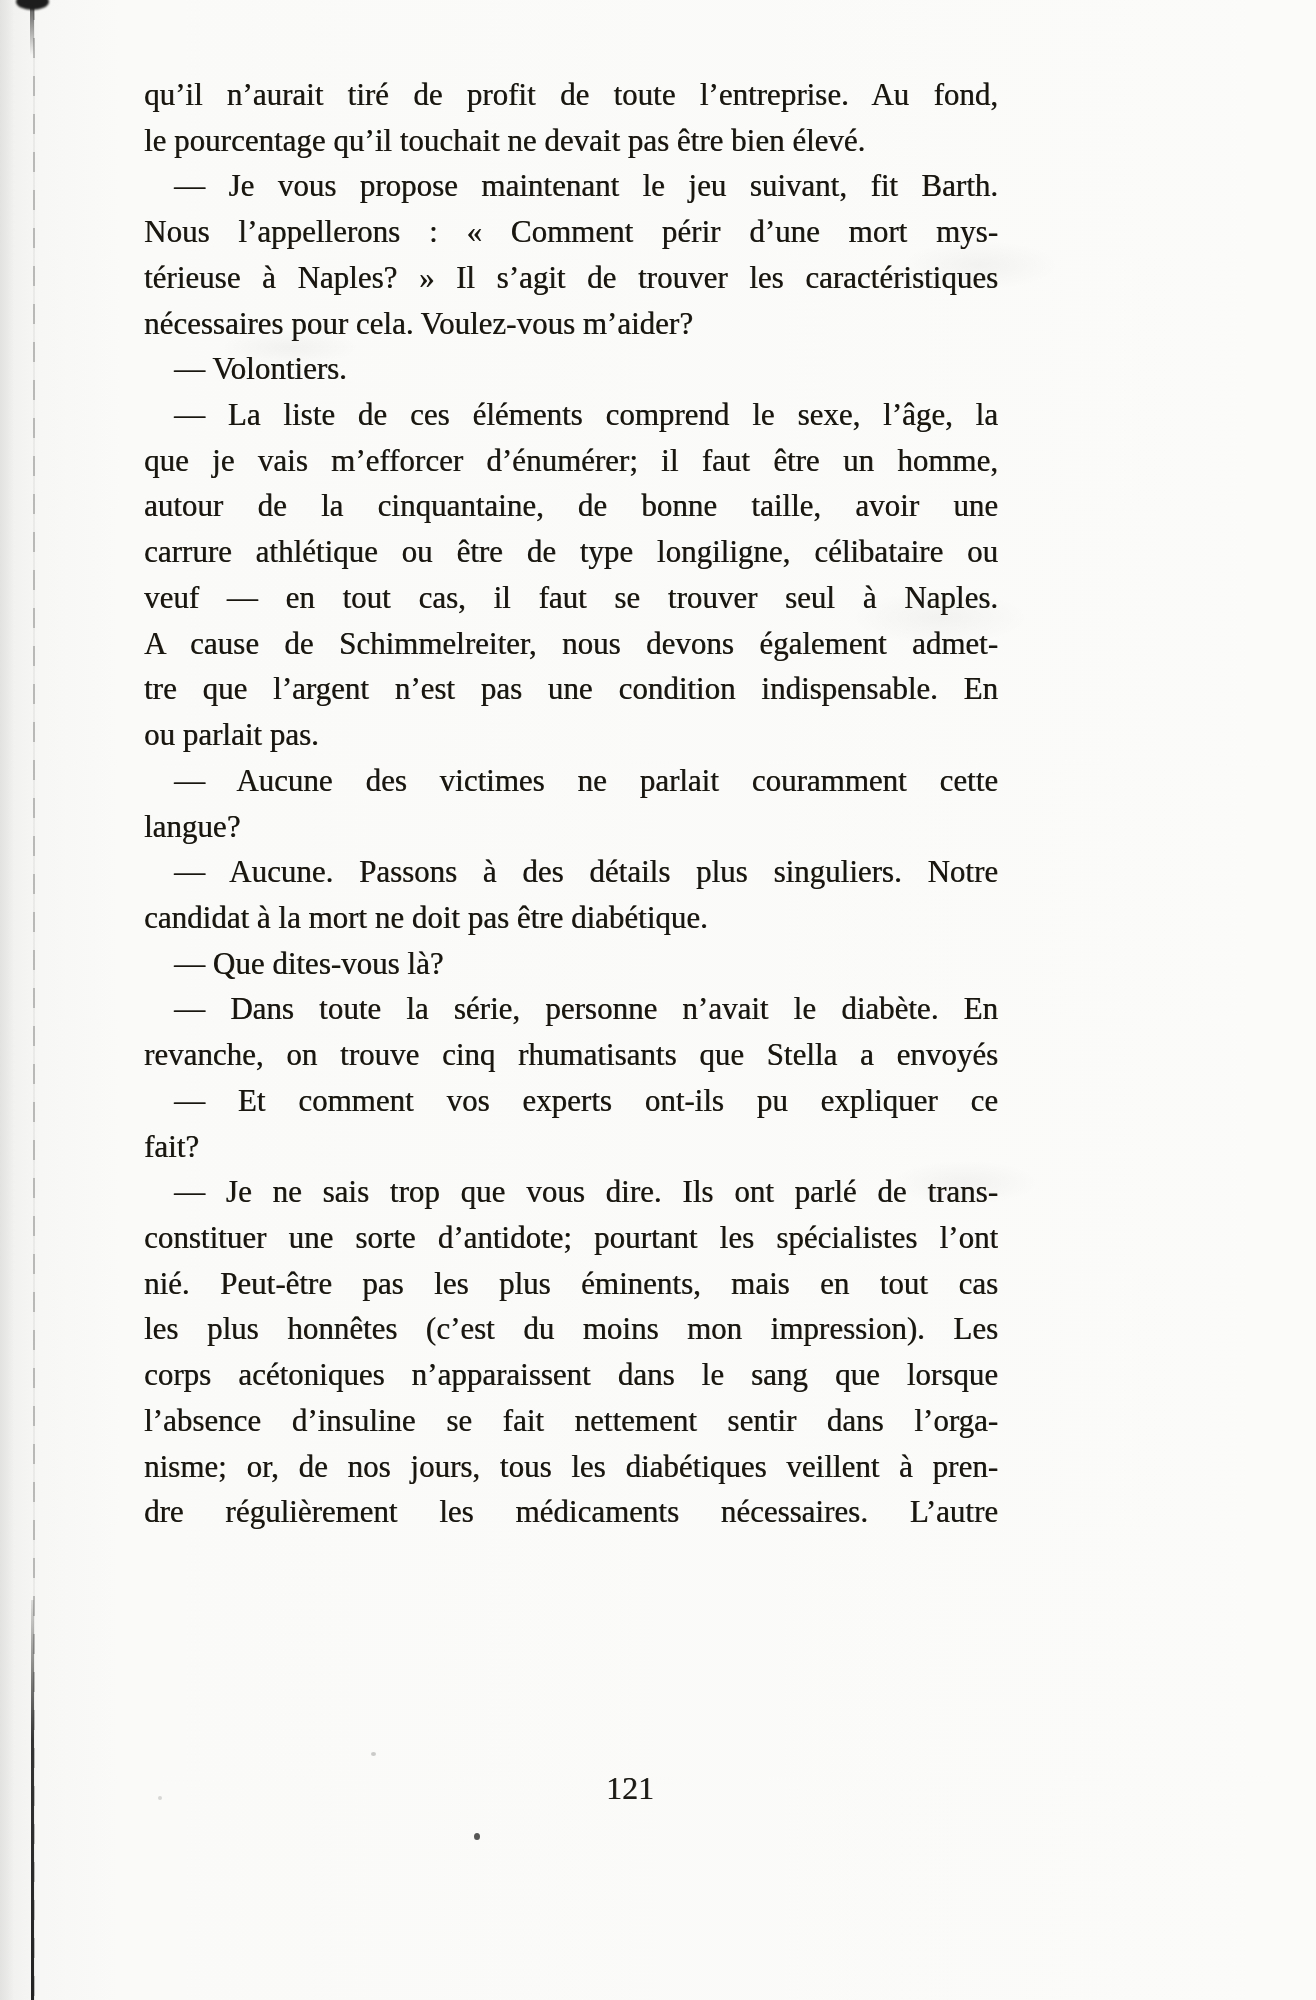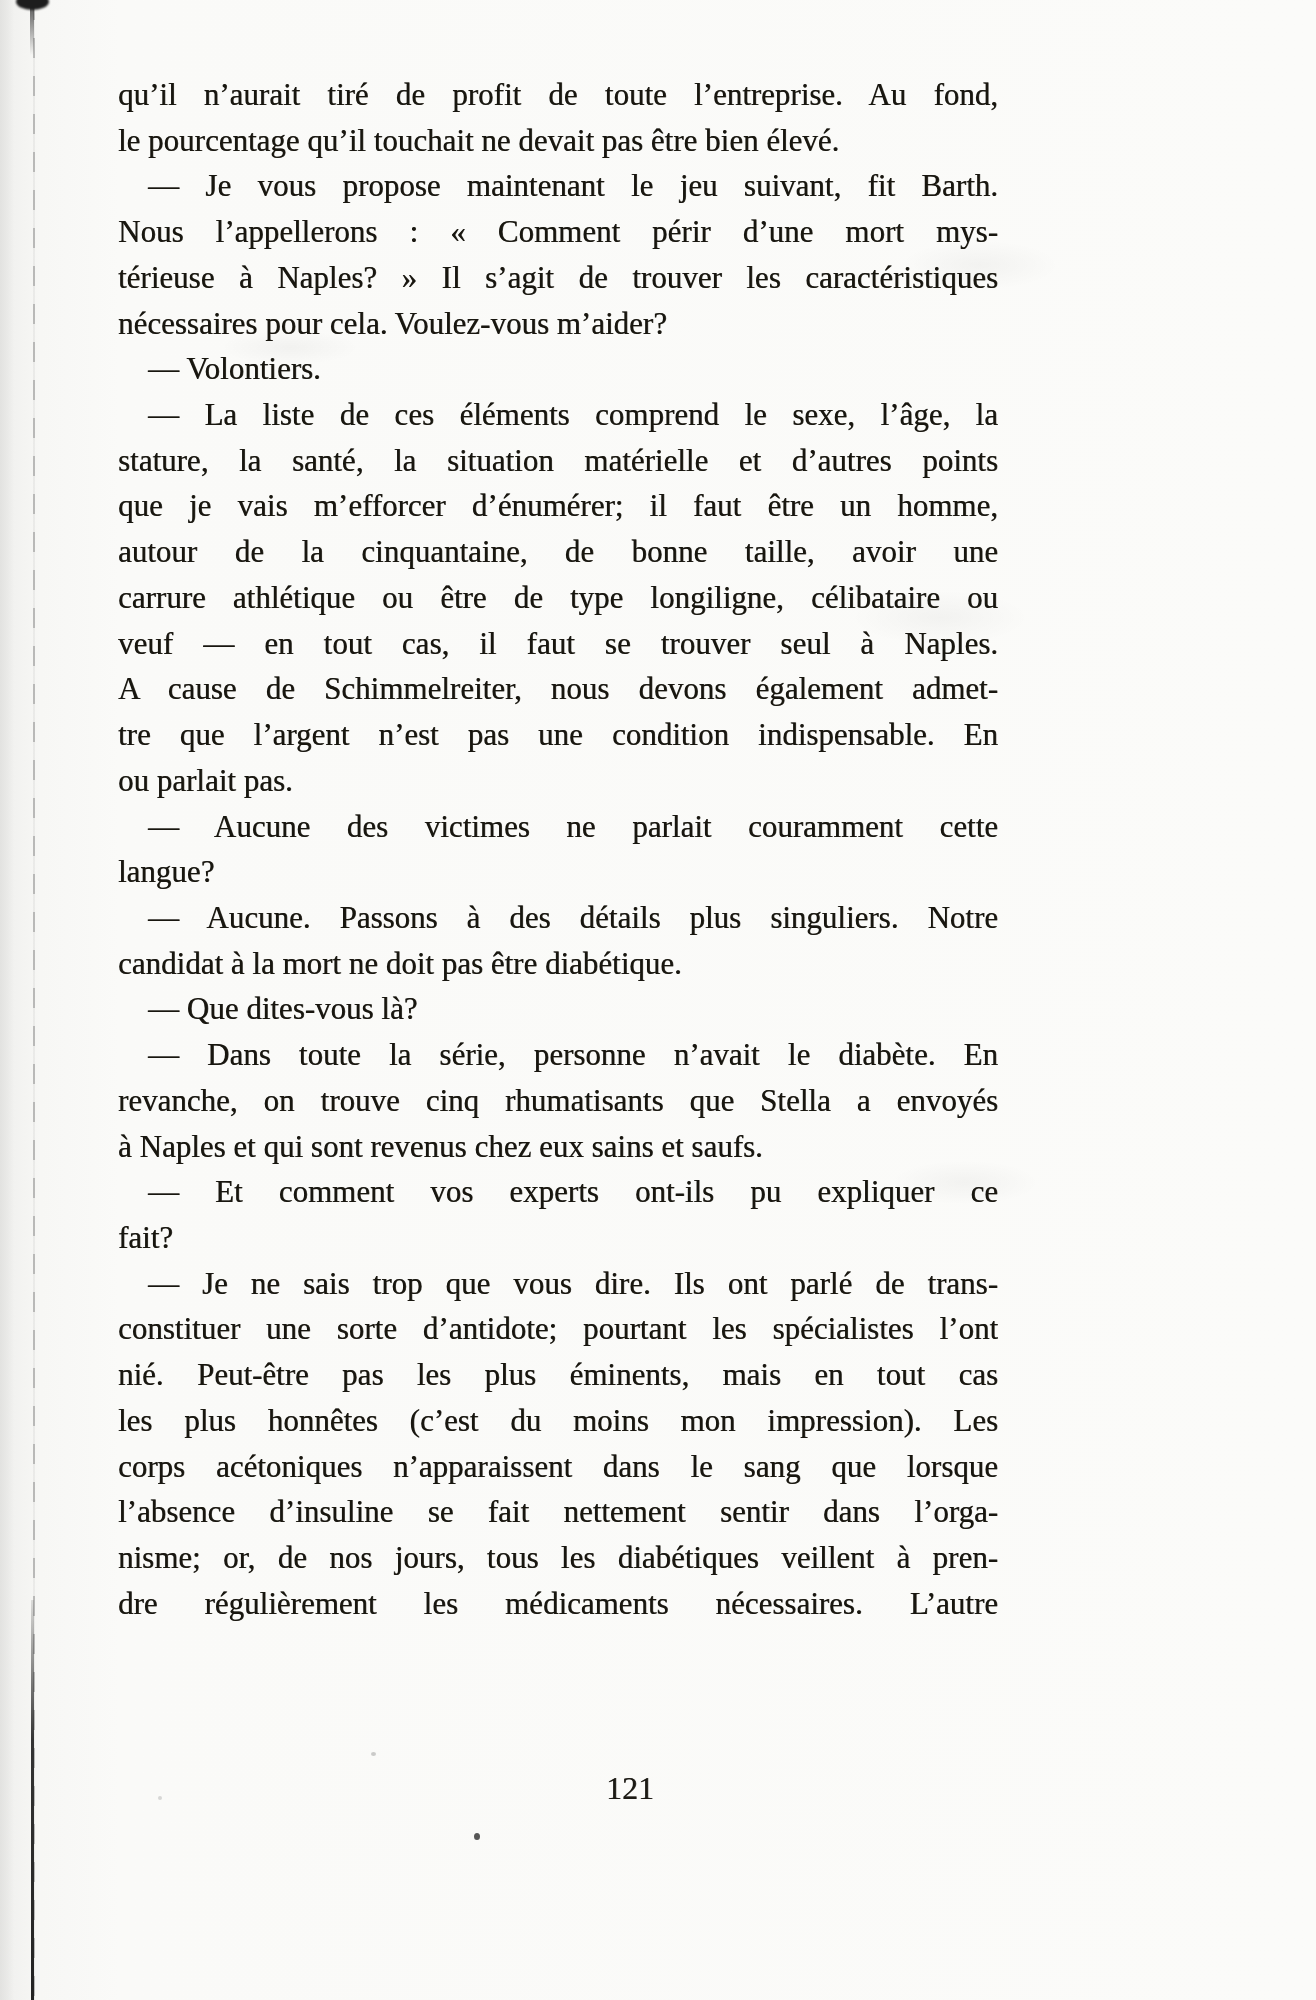--- a/index.html
+++ b/index.html
@@ -33,20 +33,21 @@
   }
   .text-block{
     position:absolute;left:118px;top:72px;width:880px;
     font-size:31px;color:#18160f;
     text-shadow:0.5px 0 0 rgba(24,22,15,0.75);
   }
   .line{
     height:45.72px;line-height:45.72px;overflow:hidden;
     text-align:justify;text-align-last:justify;
     white-space:normal;
+    margin-left:26px;
   }
   .line.indent{text-indent:30px;}
   .line.last{text-align:center;text-align-last:left;}
   .page-number{
     position:absolute;left:606px;top:1768px;
     font-size:32px;line-height:40px;color:#1c1a14;
     text-shadow:0.5px 0 0 rgba(24,22,15,0.7);
   }
   .speck{position:absolute;border-radius:50%;background:#3a3a3a;}
   .speck.s1{left:474px;top:1833px;width:6px;height:7px;opacity:0.85;}
@@ -76,36 +77,34 @@
   <div class="text-block">
 
   <div class="line">qu’il n’aurait tiré de profit de toute l’entreprise. Au fond,</div>
       <div class="line last">le pourcentage qu’il touchait ne devait pas être bien élevé.</div>
       <div class="line indent">— Je vous propose maintenant le jeu suivant, fit Barth.</div>
       <div class="line">Nous l’appellerons : « Comment périr d’une mort mys-</div>
       <div class="line">térieuse à Naples? » Il s’agit de trouver les caractéristiques</div>
       <div class="line last">nécessaires pour cela. Voulez-vous m’aider?</div>
       <div class="line indent last">— Volontiers.</div>
       <div class="line indent">— La liste de ces éléments comprend le sexe, l’âge, la</div>
-      <div class="line">stature, la santé, la situation matérielle et d’autres points</div>
       <div class="line">que je vais m’efforcer d’énumérer; il faut être un homme,</div>
       <div class="line">autour de la cinquantaine, de bonne taille, avoir une</div>
       <div class="line">carrure athlétique ou être de type longiligne, célibataire ou</div>
       <div class="line">veuf — en tout cas, il faut se trouver seul à Naples.</div>
       <div class="line">A cause de Schimmelreiter, nous devons également admet-</div>
       <div class="line">tre que l’argent n’est pas une condition indispensable. En</div>
       <div class="line last">ou parlait pas.</div>
       <div class="line indent">— Aucune des victimes ne parlait couramment cette</div>
       <div class="line last">langue?</div>
       <div class="line indent">— Aucune. Passons à des détails plus singuliers. Notre</div>
       <div class="line last">candidat à la mort ne doit pas être diabétique.</div>
       <div class="line indent last">— Que dites-vous là?</div>
       <div class="line indent">— Dans toute la série, personne n’avait le diabète. En</div>
       <div class="line">revanche, on trouve cinq rhumatisants que Stella a envoyés</div>
-      <div class="line last">à Naples et qui sont revenus chez eux sains et saufs.</div>
       <div class="line indent">— Et comment vos experts ont-ils pu expliquer ce</div>
       <div class="line last">fait?</div>
       <div class="line indent">— Je ne sais trop que vous dire. Ils ont parlé de trans-</div>
       <div class="line">constituer une sorte d’antidote; pourtant les spécialistes l’ont</div>
       <div class="line">nié. Peut-être pas les plus éminents, mais en tout cas</div>
       <div class="line">les plus honnêtes (c’est du moins mon impression). Les</div>
       <div class="line">corps acétoniques n’apparaissent dans le sang que lorsque</div>
       <div class="line">l’absence d’insuline se fait nettement sentir dans l’orga-</div>
       <div class="line">nisme; or, de nos jours, tous les diabétiques veillent à pren-</div>
       <div class="line">dre régulièrement les médicaments nécessaires. L’autre</div>

